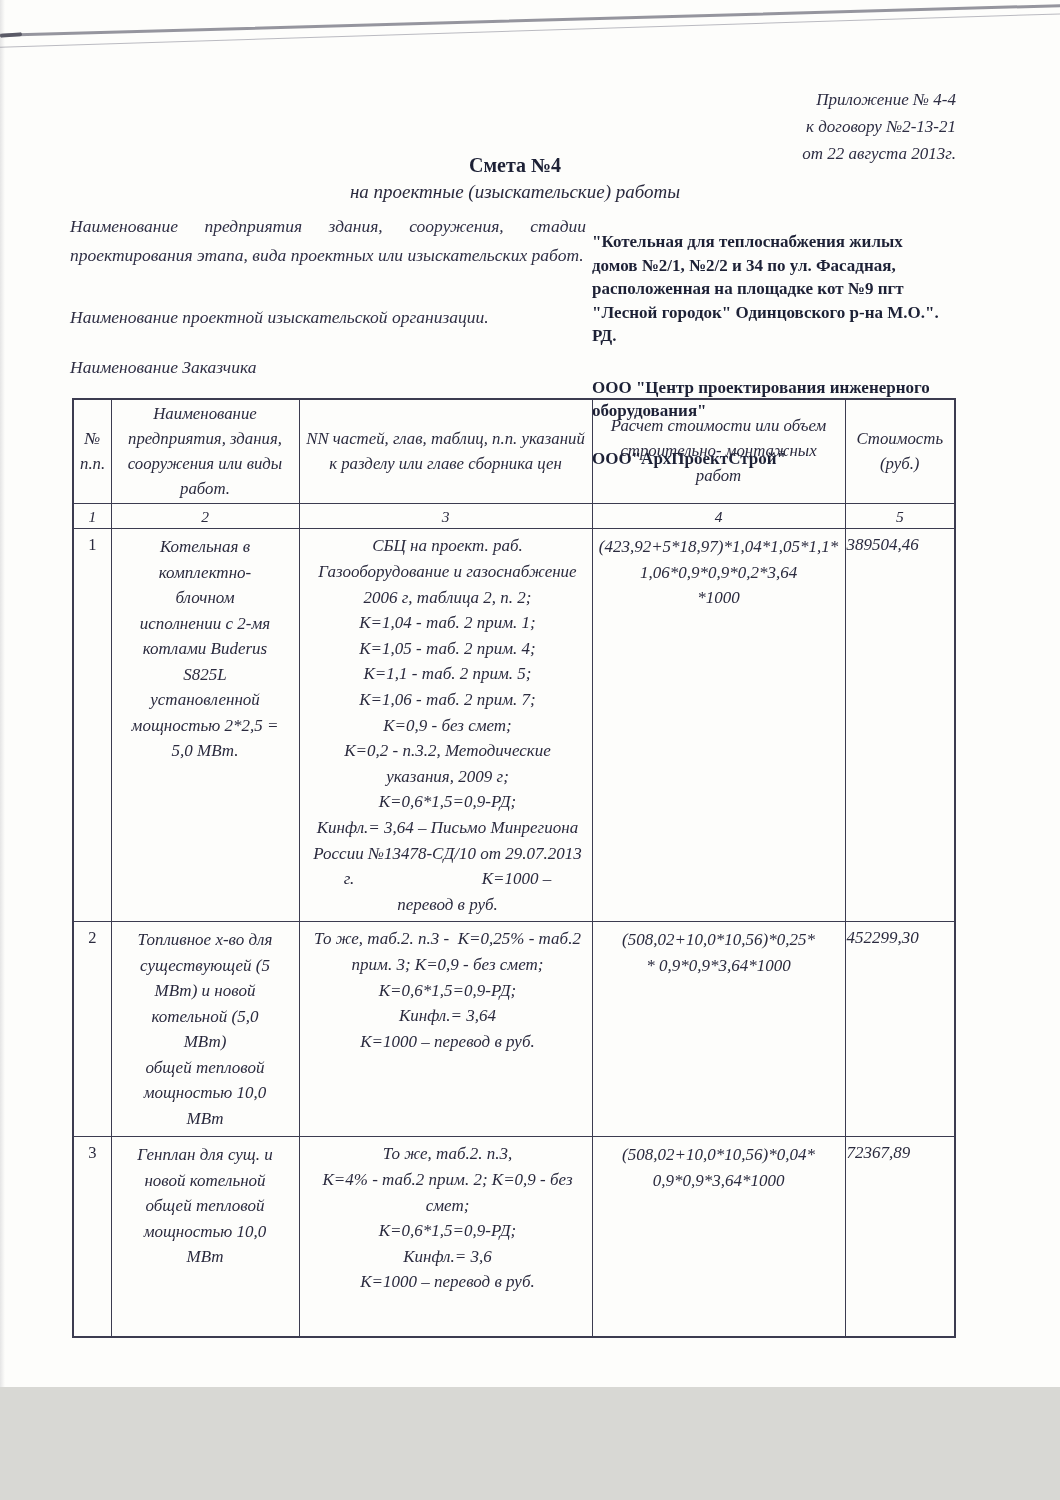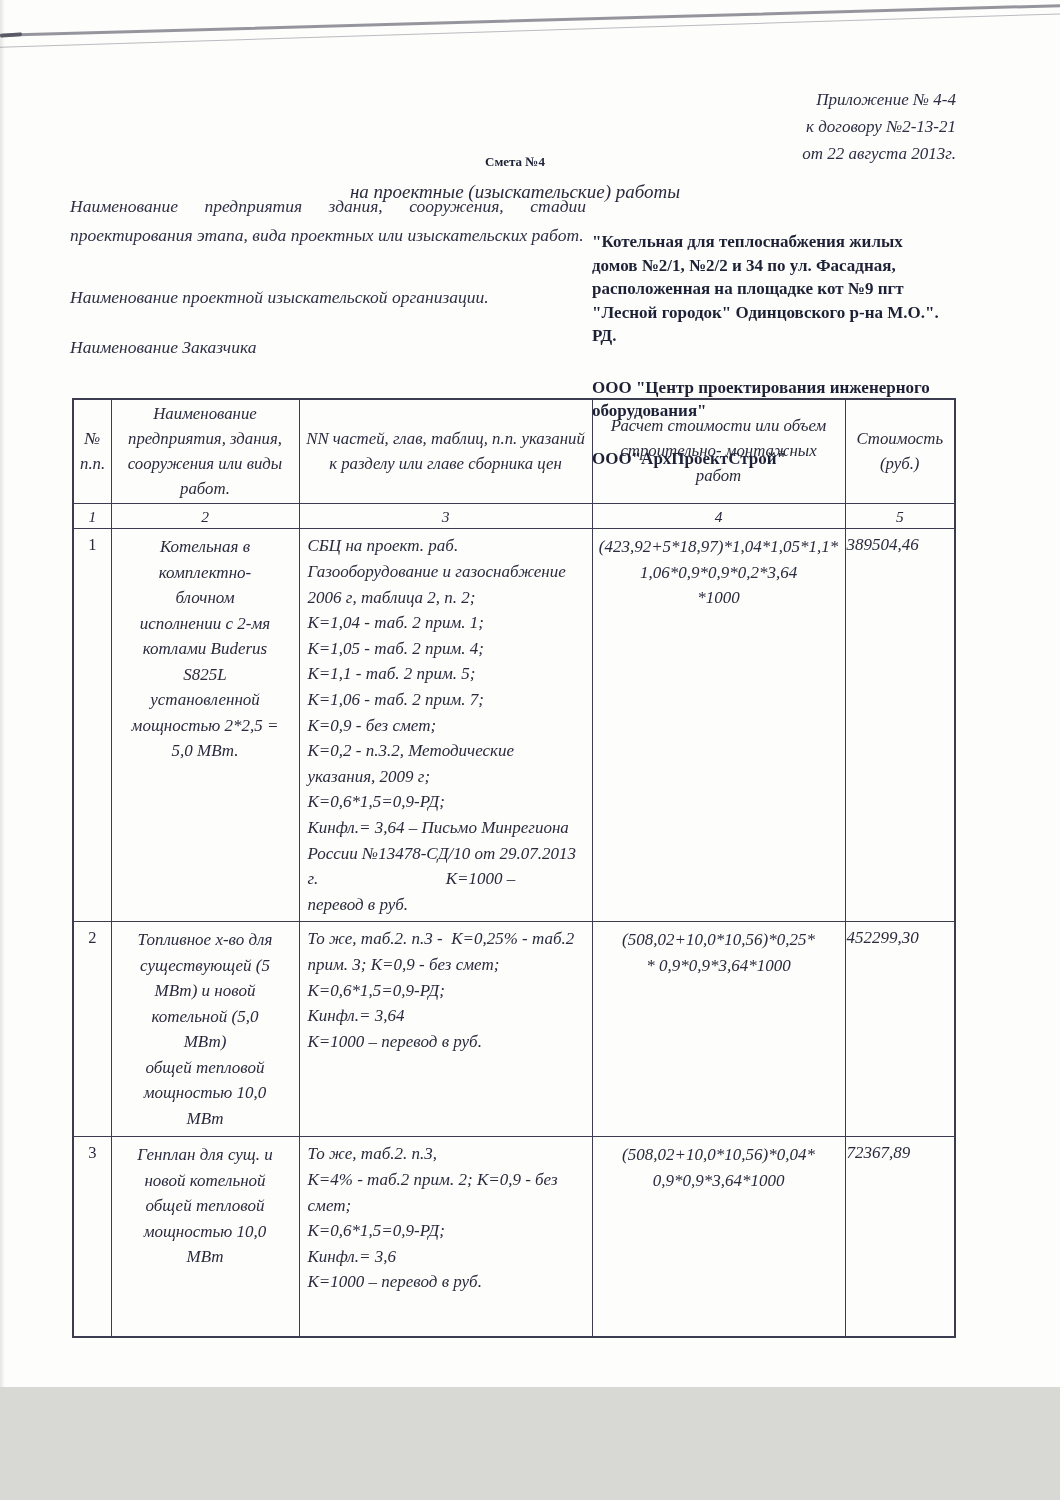--- a/index.html
+++ b/index.html
@@ -33,29 +33,29 @@
   }
 
   .appendix {
     position:absolute; top:86px; right:104px;
     text-align:right; font-style:italic;
     font-size:17px; line-height:27px; color:#2c2c42;
   }
 
   .doc-title {
     position:absolute; top:154px; left:70px; width:890px;
-    text-align:center; font-weight:bold; font-size:13px; color:#1d2136;
+    text-align:center; font-weight:bold; font-size:20px; color:#1d2136;
   }
   .doc-subtitle {
     position:absolute; top:181px; left:70px; width:890px;
     text-align:center; font-style:italic; font-size:19px;
   }
 
   .col-left {
-    position:absolute; top:192px; left:70px; width:516px;
+    position:absolute; top:212px; left:70px; width:516px;
     font-style:italic; font-size:17.5px; line-height:28.5px; color:#2e2e44;
   }
   .label-a { text-align:justify; }
   .label-b { margin-top:34px; }
   .label-c { margin-top:21px; }
 
   .col-right {
     position:absolute; top:207px; left:592px; width:372px;
     font-weight:bold; font-size:17px; line-height:23.4px; color:#1d2136;
     white-space:pre-line;
@@ -87,21 +87,21 @@
     text-align:center; font-style:italic; font-size:15.5px;
     padding:1px 2px; line-height:1.1; vertical-align:middle;
   }
   tr.data-row td { vertical-align:top; }
   tr.data-row-1 { height:377px; }
   tr.data-row-2 { height:171px; }
   tr.data-row-3 { height:200px; }
 
   td.c-num  { text-align:center; font-style:normal; padding-top:6px; font-size:16.5px; }
   td.c-name { text-align:center; font-style:italic; white-space:pre-line; padding:5px 20px; line-height:25.5px; }
-  td.c-ref  { text-align:left;  font-style:italic; white-space:pre-wrap; padding:4px 4px 4px 8px; line-height:25.6px; }
+  td.c-ref  { text-align:center;  font-style:italic; white-space:pre-wrap; padding:4px 4px 4px 8px; line-height:25.6px; }
   td.c-calc { text-align:center; font-style:italic; white-space:pre-line; padding:5px 5px; line-height:25.5px; }
   td.c-cost { font-style:italic; padding-top:6px; }
 
   .footer {
     position:absolute; top:1477px; left:70px; right:72px; height:23px;
     font-family:"Liberation Sans","DejaVu Sans",sans-serif;
     font-size:16.5px; color:#33333f;
   }
   .footer .f-left   { position:absolute; left:35px; top:8px; }
   .footer .f-center { position:absolute; left:0; right:0; top:0; text-align:center; }

